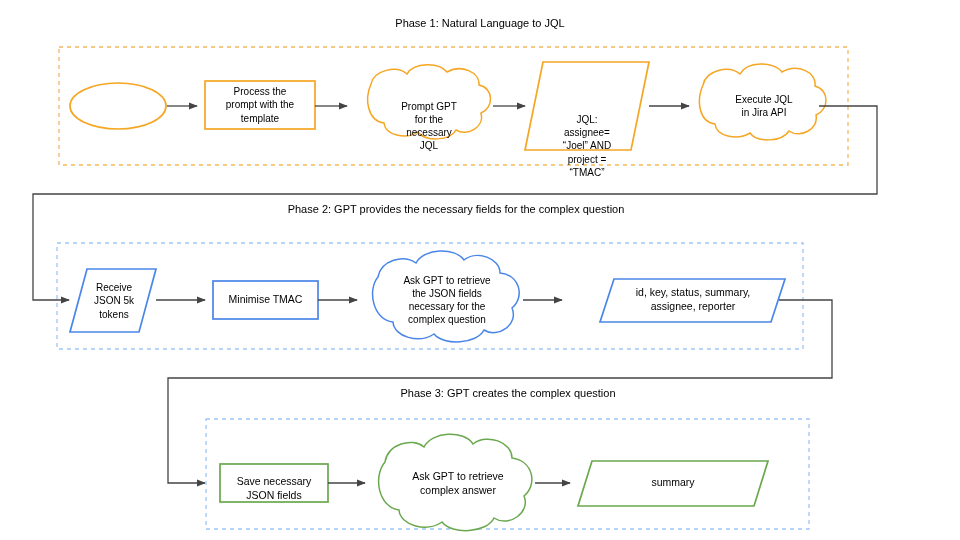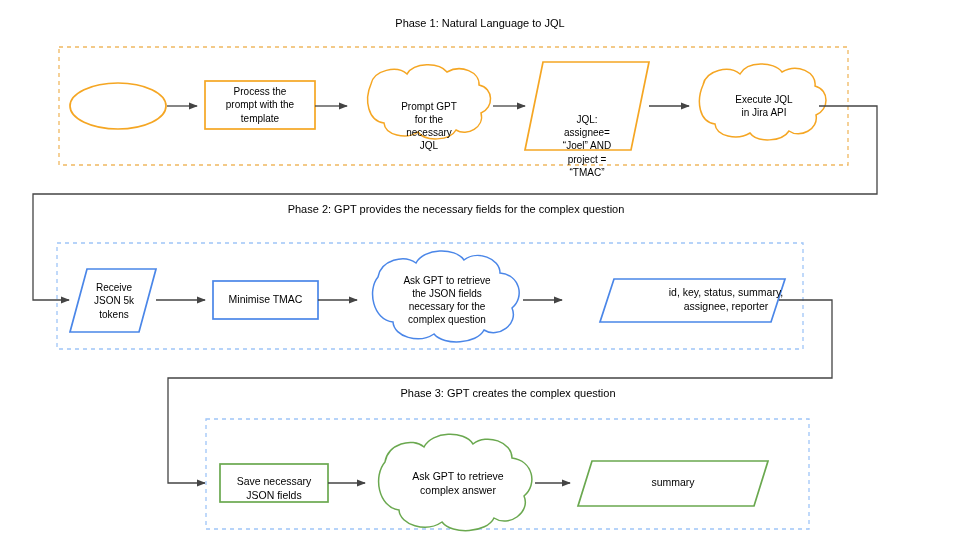--- a/index.html
+++ b/index.html
@@ -165,21 +165,21 @@
       <span>Execute JQL<br>in Jira API</span>
     </div>
 
   <div class="node-label" style="left:76px;  top:278px; width:76px;  height:46px;">
       <span>Receive<br>JSON 5k<br>tokens</span>
     </div>
   <div class="node-label nl-11" style="left:215px; top:282px; width:101px; height:36px;">Minimise TMAC</div>
   <div class="node-label" style="left:385px; top:272px; width:124px; height:56px;">
       <span>Ask GPT to retrieve<br>the JSON fields<br>necessary for the<br>complex question</span>
     </div>
-  <div class="node-label nl-11" style="left:640px; top:283px; width:172px; height:34px;">
+  <div class="node-label nl-11" style="left:607px; top:283px; width:172px; height:34px;">
       <span>id, key, status, summary,<br>assignee, reporter</span>
     </div>
 
   <div class="node-label nl-11" style="left:222px; top:465px; width:104px; height:48px;">
       <span>Save necessary<br>JSON fields</span>
     </div>
   <div class="node-label nl-11" style="left:396px; top:466px; width:124px; height:36px;">
       <span>Ask GPT to retrieve<br>complex answer</span>
     </div>
   <div class="node-label nl-11" style="left:585px; top:467px; width:176px; height:32px;">summary</div>

